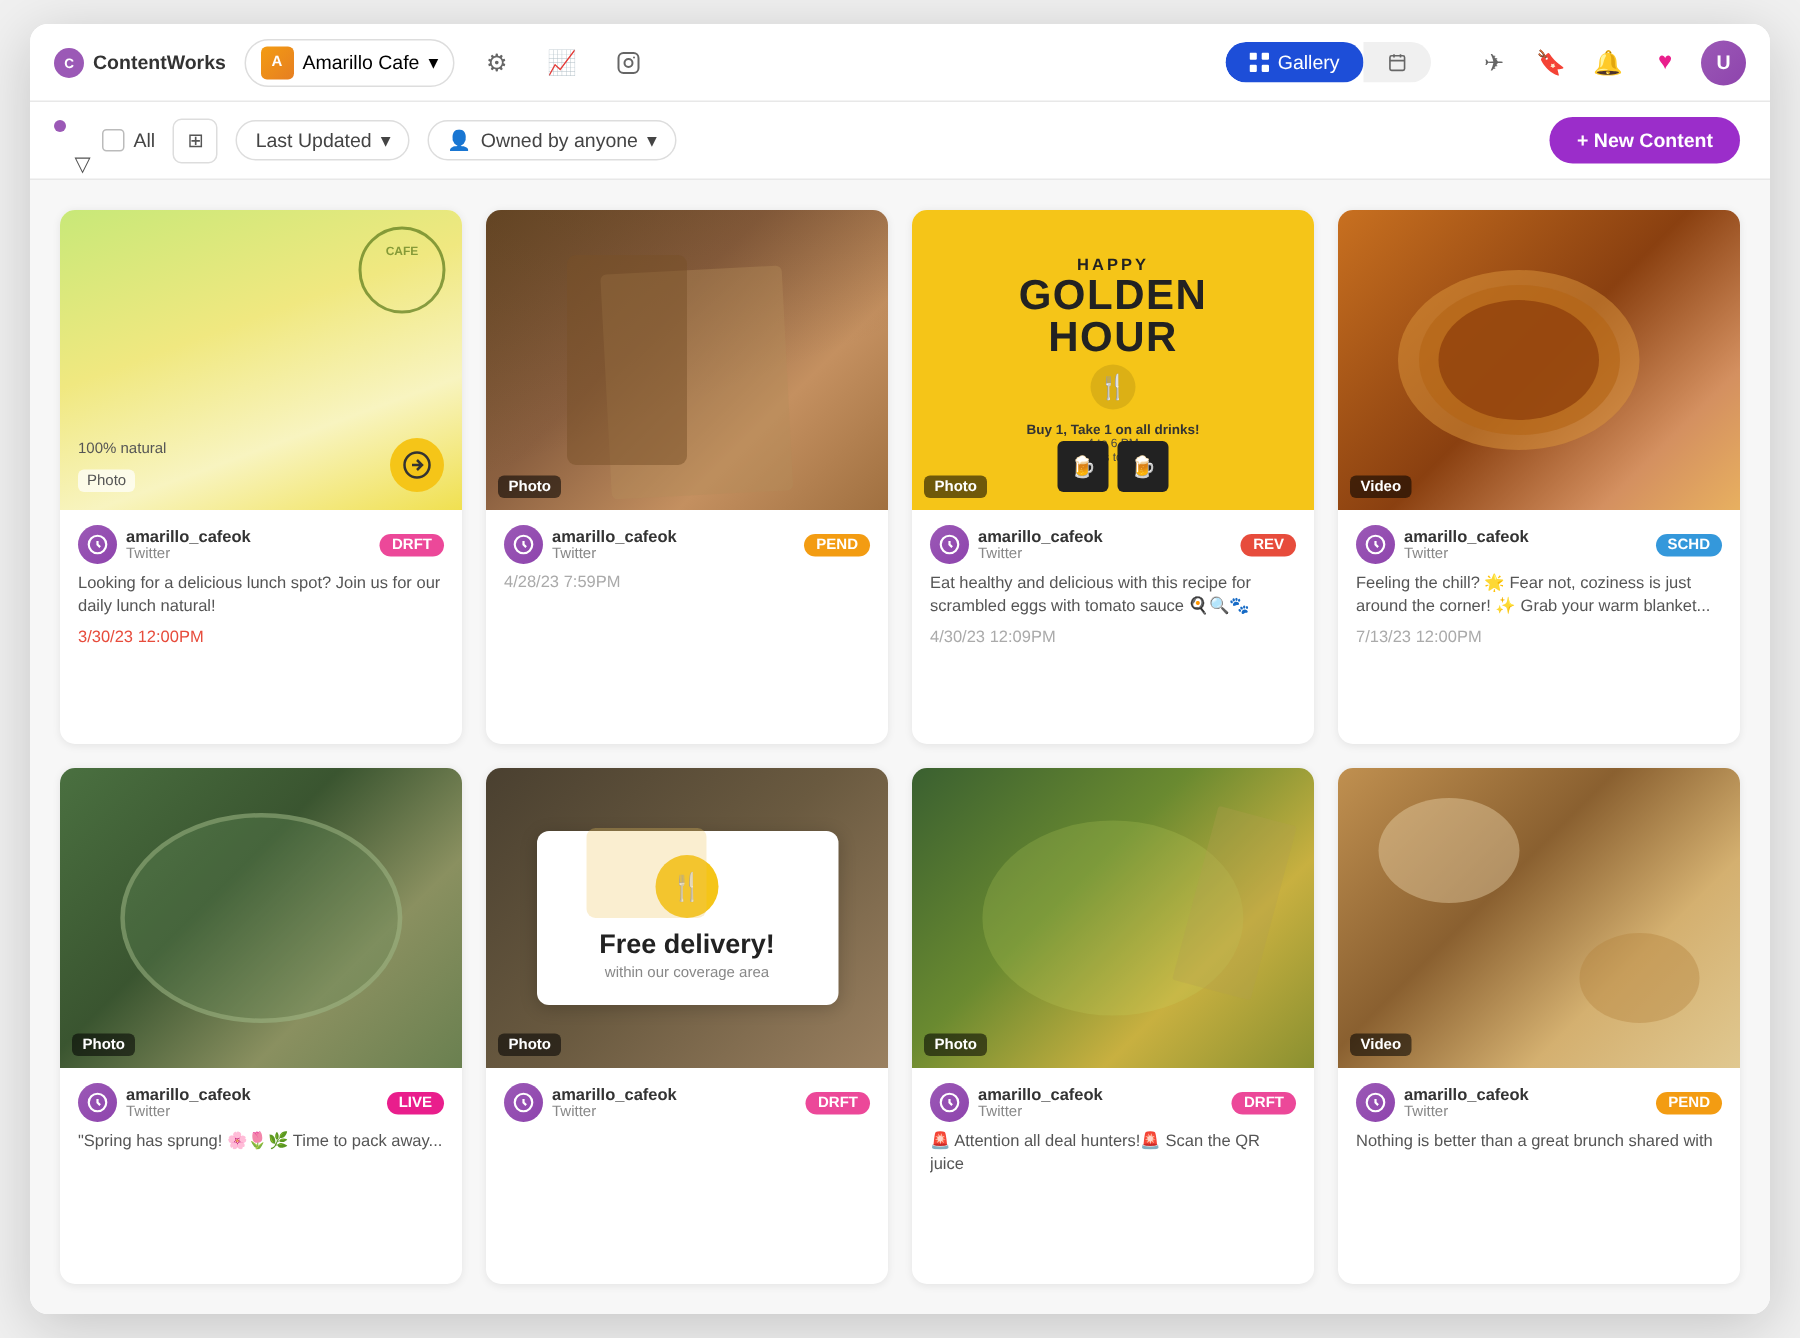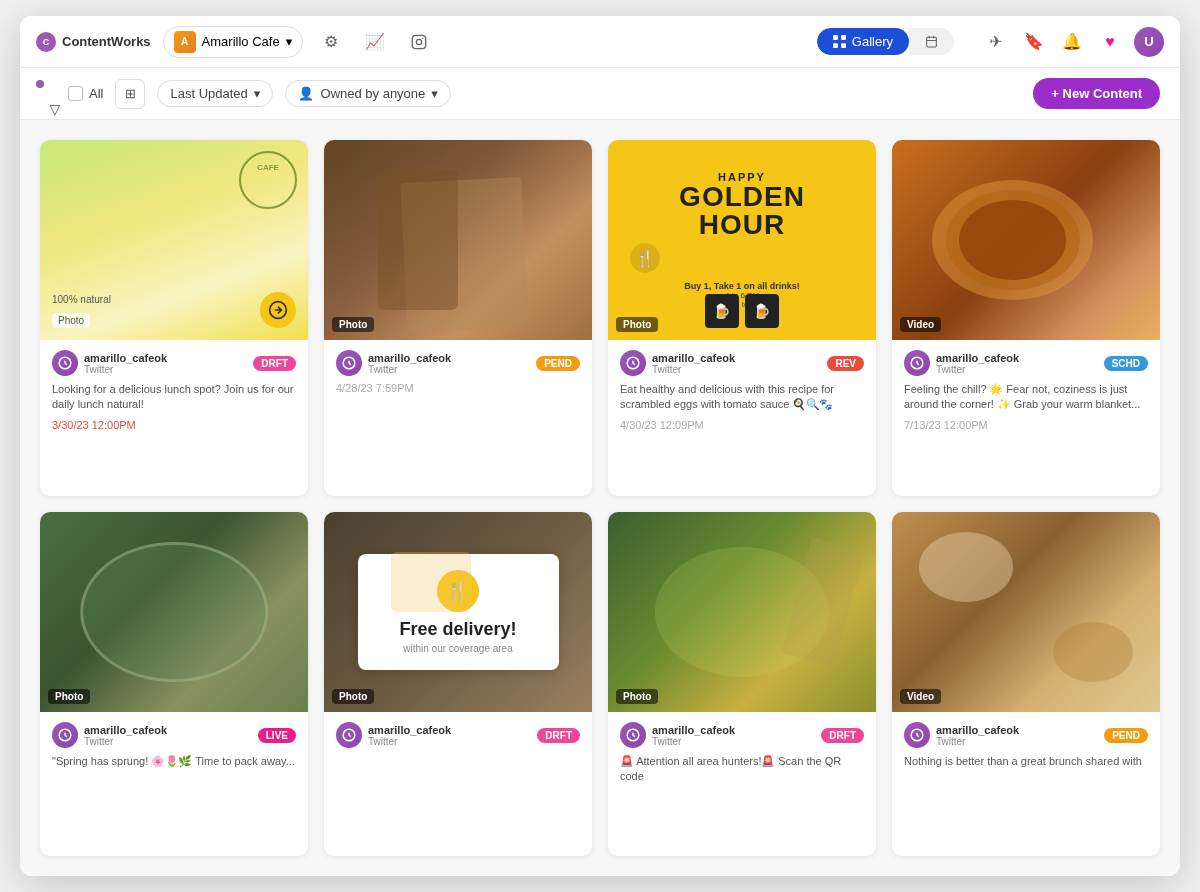--- a/index.html
+++ b/index.html
@@ -381,21 +381,21 @@
           </div>
         </div>
         <span class="status-badge status-pend">PEND</span>
       </div>
       <div class="card-date card-date-gray">4/28/23 7:59PM</div>
     </div>
   </div>
       <div class="content-card">
     <div class="card-image-container">
 
-    <div style="width:100%;height:100%;background:#f5c518;display:flex;flex-direction:column;justify-content:center;padding:22px;text-align:center;position:relative;">
+    <div style="width:100%;height:100%;background:#f5c518;display:flex;flex-direction:column;align-items:center;justify-content:center;padding:6px;text-align:center;position:relative;">
       <div style="font-size:11px;font-weight:700;color:#222;letter-spacing:2px;">HAPPY</div>
       <div style="font-size:28px;font-weight:900;color:#222;line-height:1;letter-spacing:1px;">GOLDEN</div>
       <div style="font-size:28px;font-weight:900;color:#222;line-height:1;letter-spacing:1px;">HOUR</div>
       <div style="width:30px;height:30px;background:rgba(0,0,0,0.1);border-radius:50%;display:flex;align-items:center;justify-content:center;margin:4px 0;">🍴</div>
       <div style="font-size:9px;color:#333;margin-top:4px;font-weight:600;">Buy 1, Take 1 on all drinks!</div>
       <div style="font-size:8px;color:#444;">4 to 6 PM</div>
       <div style="font-size:8px;color:#444;">Mondays to Fridays</div>
       <div style="position:absolute;bottom:12px;left:50%;transform:translateX(-50%);display:flex;gap:6px;">
         <div style="width:34px;height:34px;background:#222;border-radius:4px;display:flex;align-items:center;justify-content:center;color:#f5c518;font-size:14px;">🍺</div>
         <div style="width:34px;height:34px;background:#222;border-radius:4px;display:flex;align-items:center;justify-content:center;color:#f5c518;font-size:14px;">🍺</div>
@@ -531,21 +531,21 @@
               <path d="M12 8v4l3 3"></path>
             </svg>
           </div>
           <div class="card-user-info">
             <span class="card-username">amarillo_cafeok</span>
             <span class="card-platform">Twitter</span>
           </div>
         </div>
         <span class="status-badge status-drft">DRFT</span>
       </div>
-      <div class="card-caption">🚨 Attention all area hunters!🚨 Scan the QR code</div>
+      <div class="card-caption">🚨 Attention all deal hunters!🚨 Scan the QR juice</div>
 
     </div>
   </div>
       <div class="content-card">
     <div class="card-image-container">
 
     <div style="width:100%;height:100%;background:linear-gradient(135deg,#c09050 0%,#8a6030 40%,#d4b070 70%,#e0c890 100%);position:relative;overflow:hidden;">
       <div style="position:absolute;top:10%;left:10%;width:35%;height:35%;background:rgba(240,220,180,0.4);border-radius:50%;"></div>
       <div style="position:absolute;bottom:15%;right:10%;width:30%;height:30%;background:rgba(180,130,60,0.4);border-radius:50%;"></div>
       <div style="position:absolute;bottom:8px;left:8px;background:rgba(0,0,0,0.55);color:#fff;font-size:10px;font-weight:600;padding:2px 7px;border-radius:4px;">Video</div>

